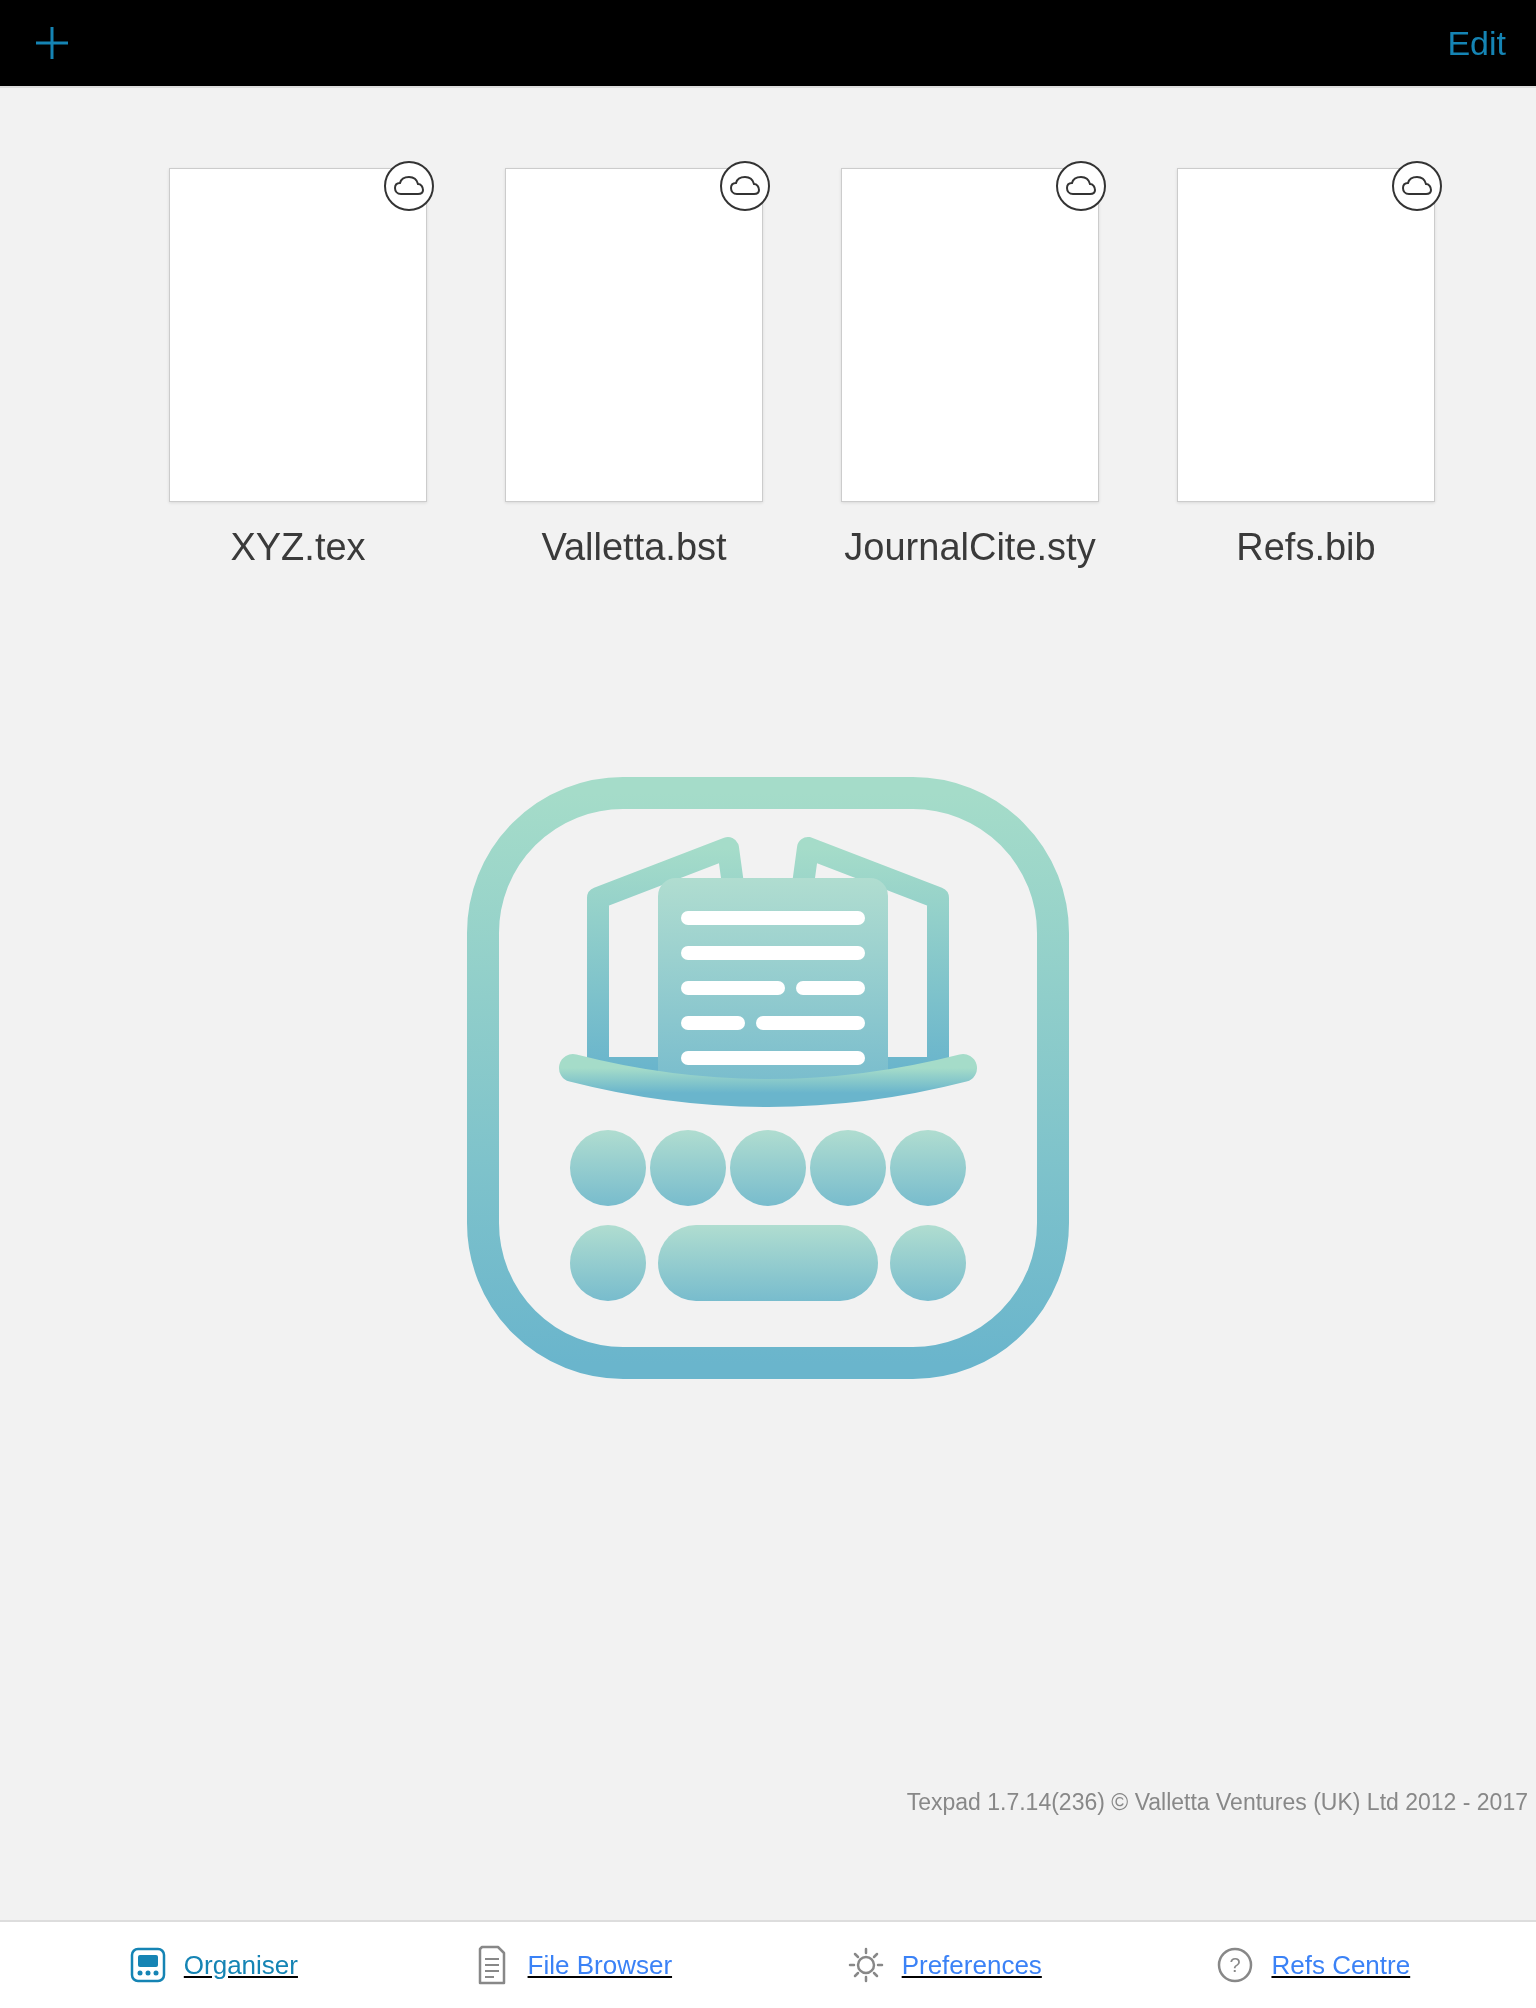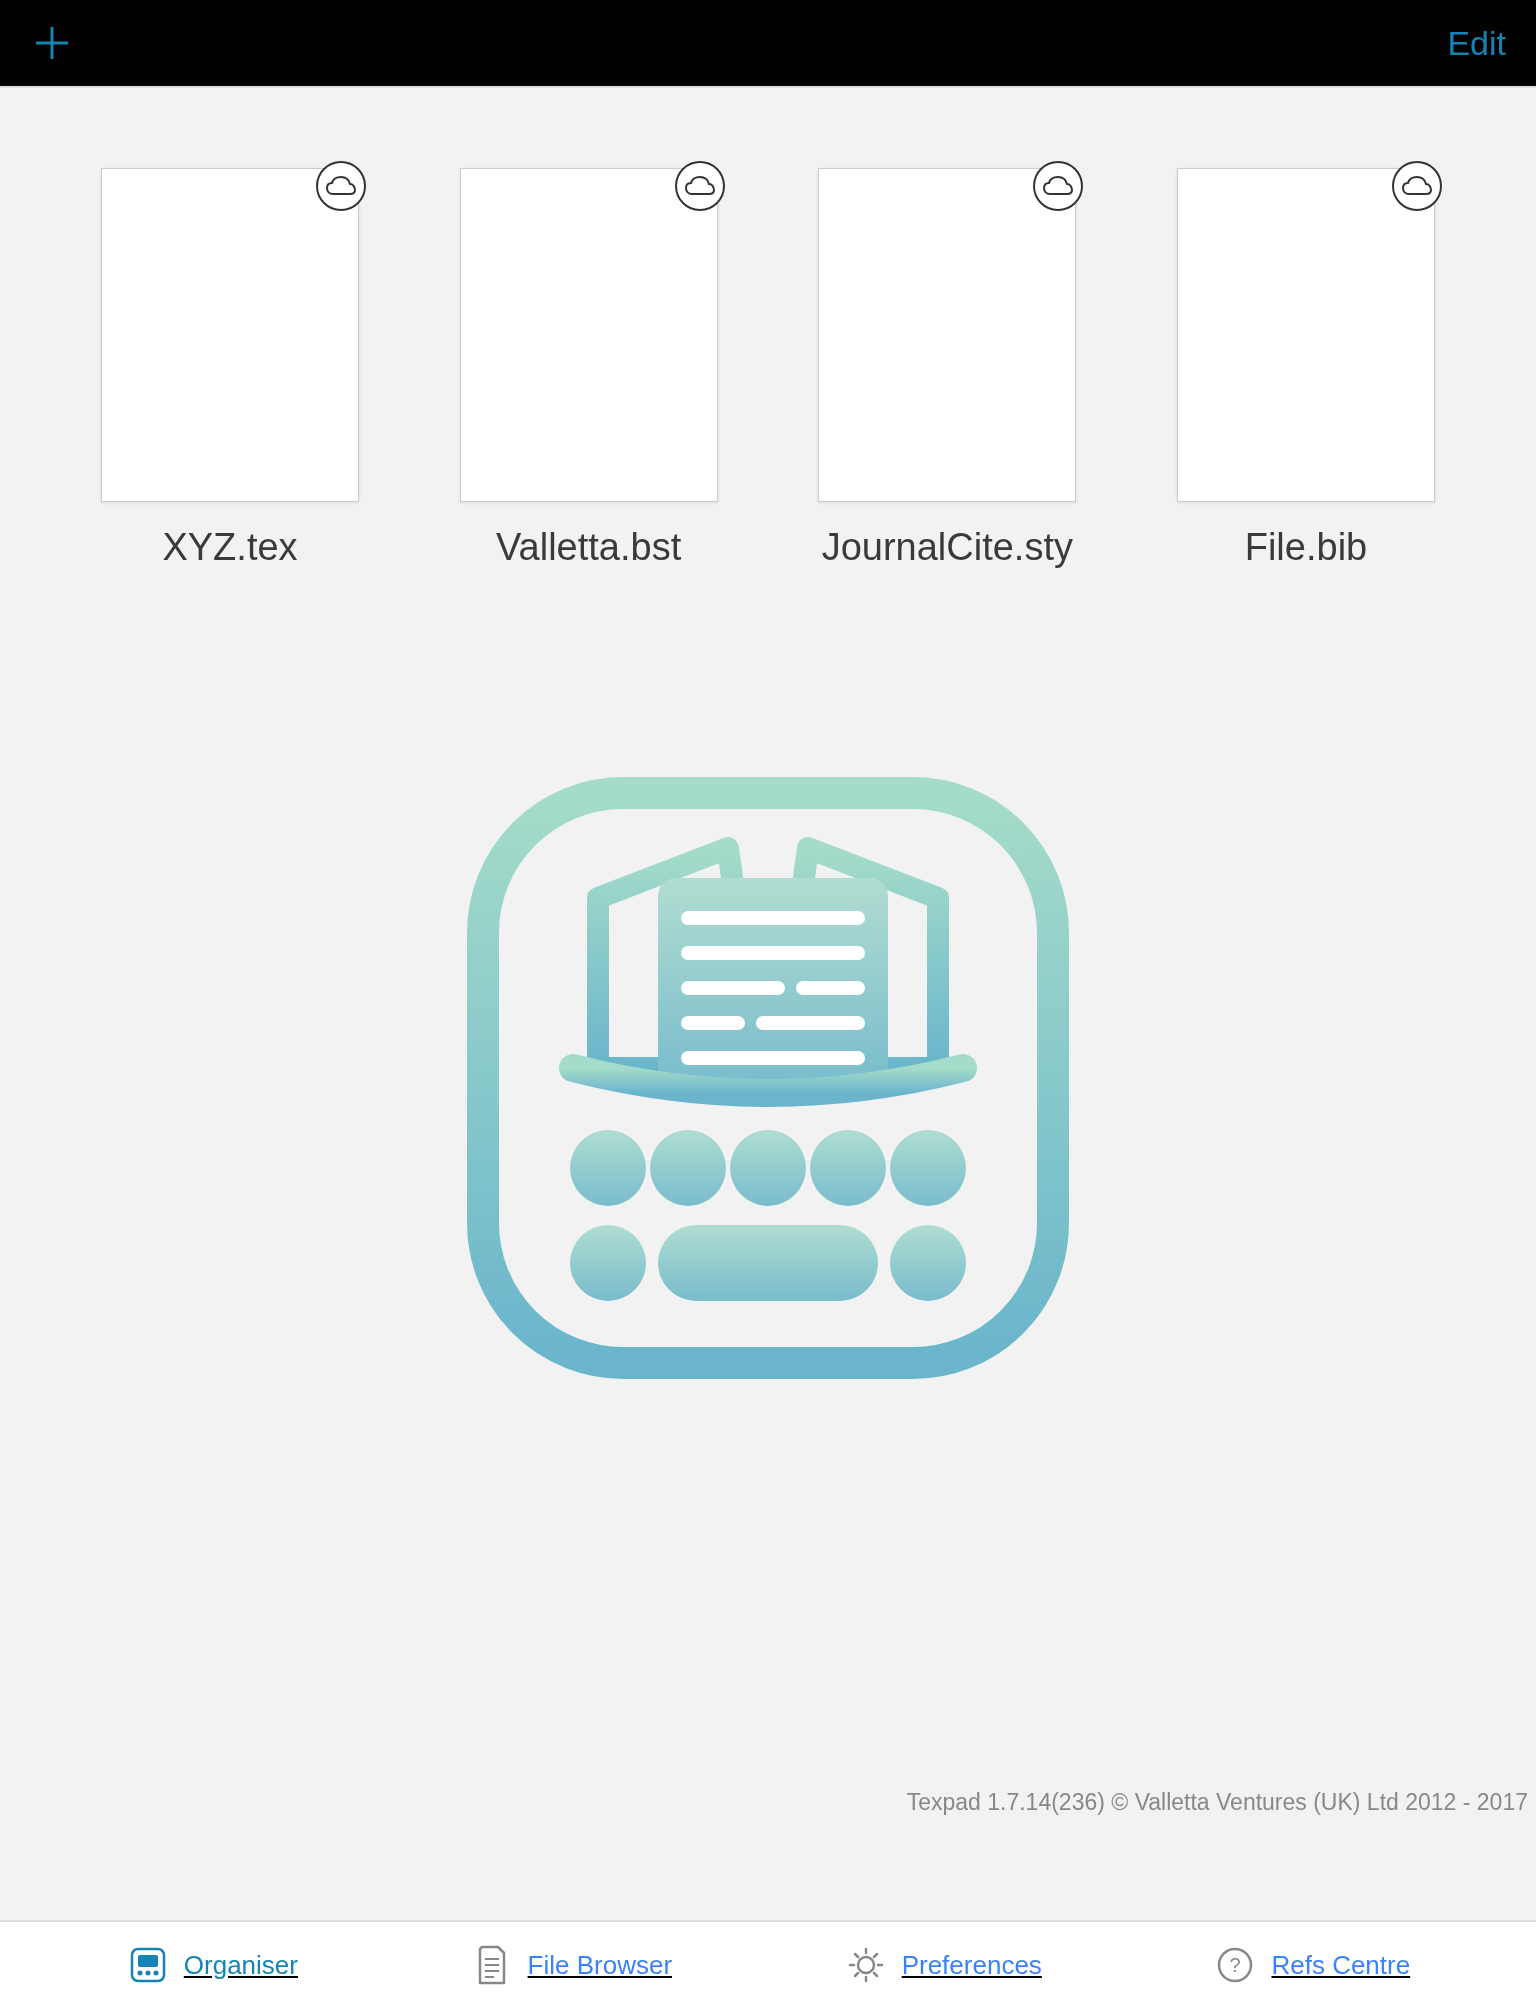--- a/index.html
+++ b/index.html
@@ -45,21 +45,21 @@
     
     .content-area {
       flex: 1;
       padding: 80px 100px 0 100px;
       position: relative;
     }
     
     .file-grid {
       display: flex;
       gap: 76px;
-      justify-content: space-between;
+      justify-content: flex-end;
     }
     
     .file-item {
       display: flex;
       flex-direction: column;
       align-items: center;
       width: 260px;
       cursor: pointer;
     }
     
@@ -196,21 +196,21 @@
     </div>
 
     <div class="file-item">
       <div class="file-thumbnail">
         <div class="cloud-badge">
           <svg width="30" height="20" viewBox="0 0 30 20">
             <path d="M7 18 C3 18 1 15 1 12 C1 9 3 7 6 7 C7 3 11 1 15 1 C20 1 23 4 24 8 C27 8 29 11 29 14 C29 17 27 18 24 18 Z" fill="none" stroke="#333" stroke-width="2"></path>
           </svg>
         </div>
       </div>
-      <div class="file-name">File.bib</div>
+      <div class="file-name">Refs.bib</div>
     </div>
 
   </div>
 
   <div class="app-logo">
     <svg width="620" height="620" viewBox="0 0 620 620">
       <defs>
         <linearGradient id="logoGrad" x1="0%" y1="0%" x2="0%" y2="100%">
           <stop offset="0%" stop-color="#a5dcc9"></stop>
           <stop offset="100%" stop-color="#6ab5cc"></stop>

